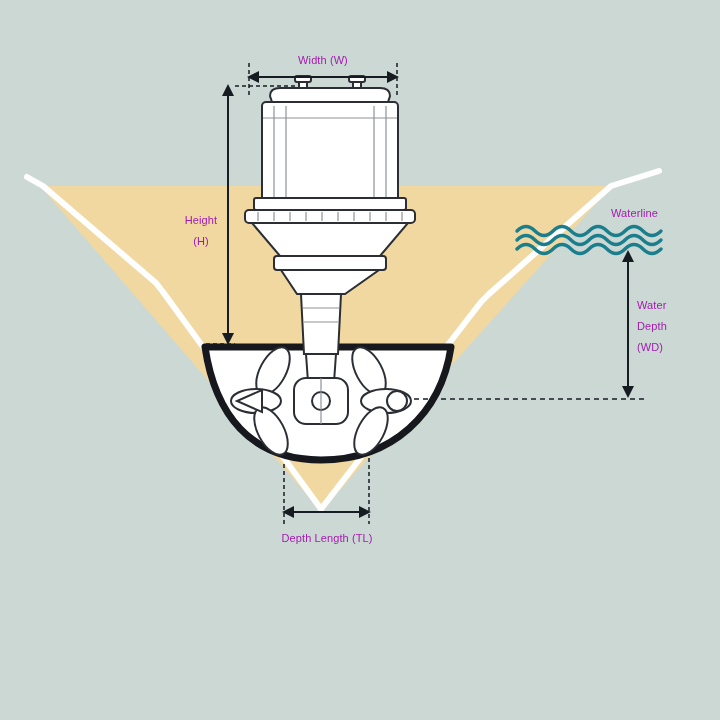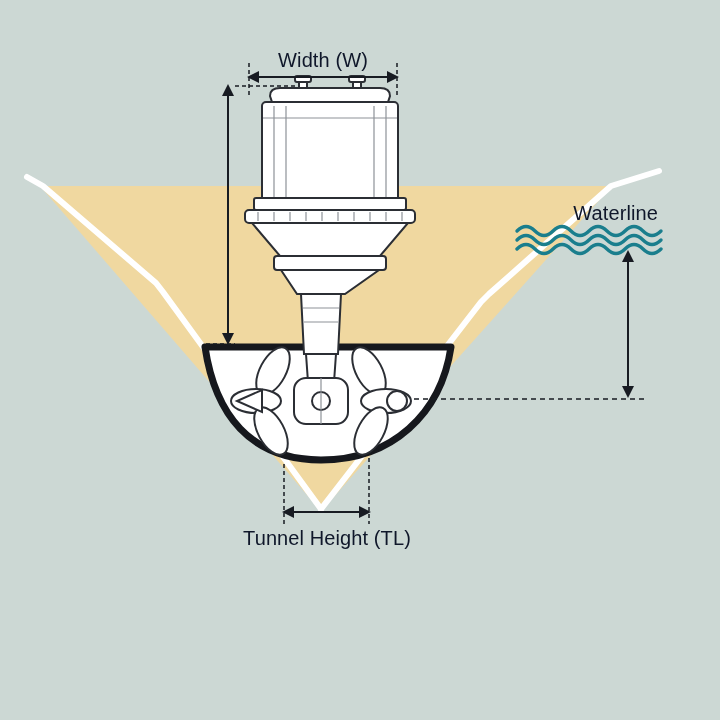--- a/index.html
+++ b/index.html
@@ -6,23 +6,23 @@
   .stage{
     position:relative;
     width:720px;height:720px;
     background:#ccd8d4;
     overflow:hidden;
     font-family:"Liberation Sans", sans-serif;
   }
   .stage svg{position:absolute;left:0;top:0;}
   .label{
     position:absolute;
-    font-size:20px;
+    font-size:11px;
     font-weight:500;
-    color:#0f172a;
+    color:#a21caf;
     letter-spacing:.1px;
     white-space:nowrap;
     line-height:21px;
   }
   .label.center{transform:translateX(-50%);text-align:center;}
   .label.right{text-align:right;}
 </style>
 </head>
 <body>
 
@@ -128,19 +128,28 @@
 
     <g fill="none" stroke="#1a7e8d" stroke-width="3.4" stroke-linecap="round">
       <path d="M517 231 q 9 -9 18 0 t 18 0 t 18 0 t 18 0 t 18 0 t 18 0 t 18 0 t 18 0"></path>
       <path d="M517 240 q 9 -9 18 0 t 18 0 t 18 0 t 18 0 t 18 0 t 18 0 t 18 0 t 18 0"></path>
       <path d="M517 249 q 9 -9 18 0 t 18 0 t 18 0 t 18 0 t 18 0 t 18 0 t 18 0 t 18 0"></path>
     </g>
   </svg>
 
   <div class="label center" style="left:323px;top:50px;">Width (W)</div>
 
+  <div class="label center" style="left:201px;top:210px;">
+    <div>Height</div>
+    <div>(H)</div>
+  </div>
 
   <div class="label right" style="right:62px;top:203px;margin-left:32px;">Waterline</div>
 
+  <div class="label" style="left:637px;top:295px;">
+    <div>Water</div>
+    <div>Depth</div>
+    <div>(WD)</div>
+  </div>
 
-  <div class="label center" style="left:327px;top:528px;">Tunnel Height (TL)</div>
+  <div class="label center" style="left:327px;top:528px;">Depth Length (TL)</div>
 
 </div>
 
 </body></html>

